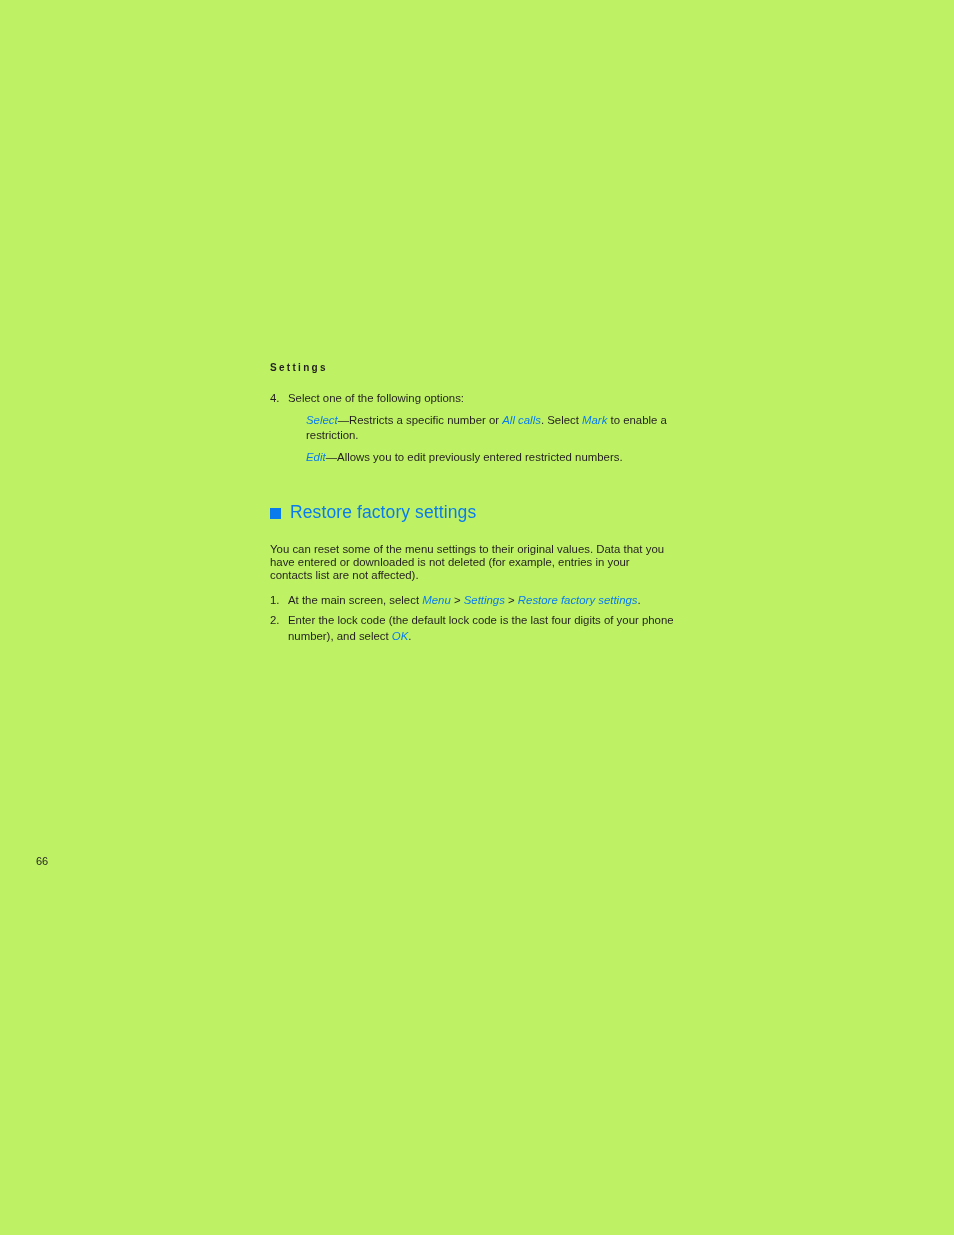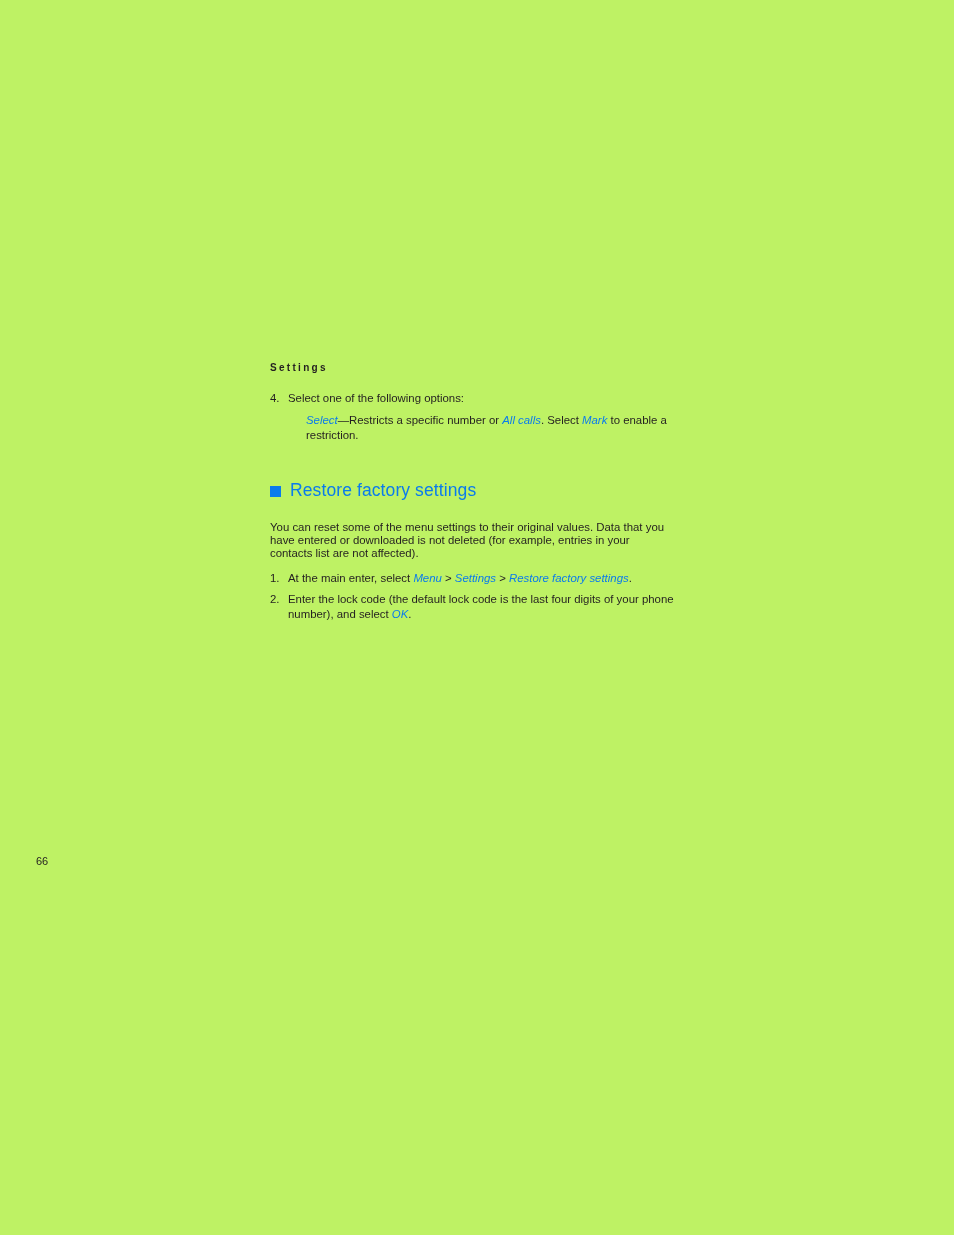--- a/index.html
+++ b/index.html
@@ -161,33 +161,34 @@
 
     <div class="running-head">Settings</div>
 
     <ol class="numlist">
       <li>
         <span class="num">4.</span>
         <span>Select one of the following options:</span>
 
         <ul class="options" id="options-list">
             <li><span class="term">Select</span><span class="dash">—</span><span>Restricts a specific number or </span><span class="term">All calls</span><span>. Select </span><span class="term">Mark</span><span> to enable a restriction.</span></li>
+            <li><span class="term">Edit</span><span class="dash">—</span><span>Allows you to edit previously entered restricted numbers.</span></li>
           </ul>
       </li>
     </ol>
 
     <div class="section-heading">
       <span class="heading-bullet"></span>
       <h2 class="heading-text">Restore factory settings</h2>
     </div>
 
     <p class="body-para">You can reset some of the menu settings to their original values. Data that you have entered or downloaded is not deleted (for example, entries in your contacts list are not affected).</p>
 
     <ol class="steps" id="steps-list">
-        <li><span class="num">1.</span><span><span>At the main enter, select </span><span class="term">Menu</span><span> &gt; </span><span class="term">Settings</span><span> &gt; </span><span class="term">Restore factory settings</span><span>.</span></span></li>
+        <li><span class="num">1.</span><span><span>At the main screen, select </span><span class="term">Menu</span><span> &gt; </span><span class="term">Settings</span><span> &gt; </span><span class="term">Restore factory settings</span><span>.</span></span></li>
         <li><span class="num">2.</span><span><span>Enter the lock code (the default lock code is the last four digits of your phone number), and select </span><span class="term">OK</span><span>.</span></span></li>
       </ol>
 
   </div>
 
   <div class="folio">66</div>
 
 </div>
 
 </body></html>

